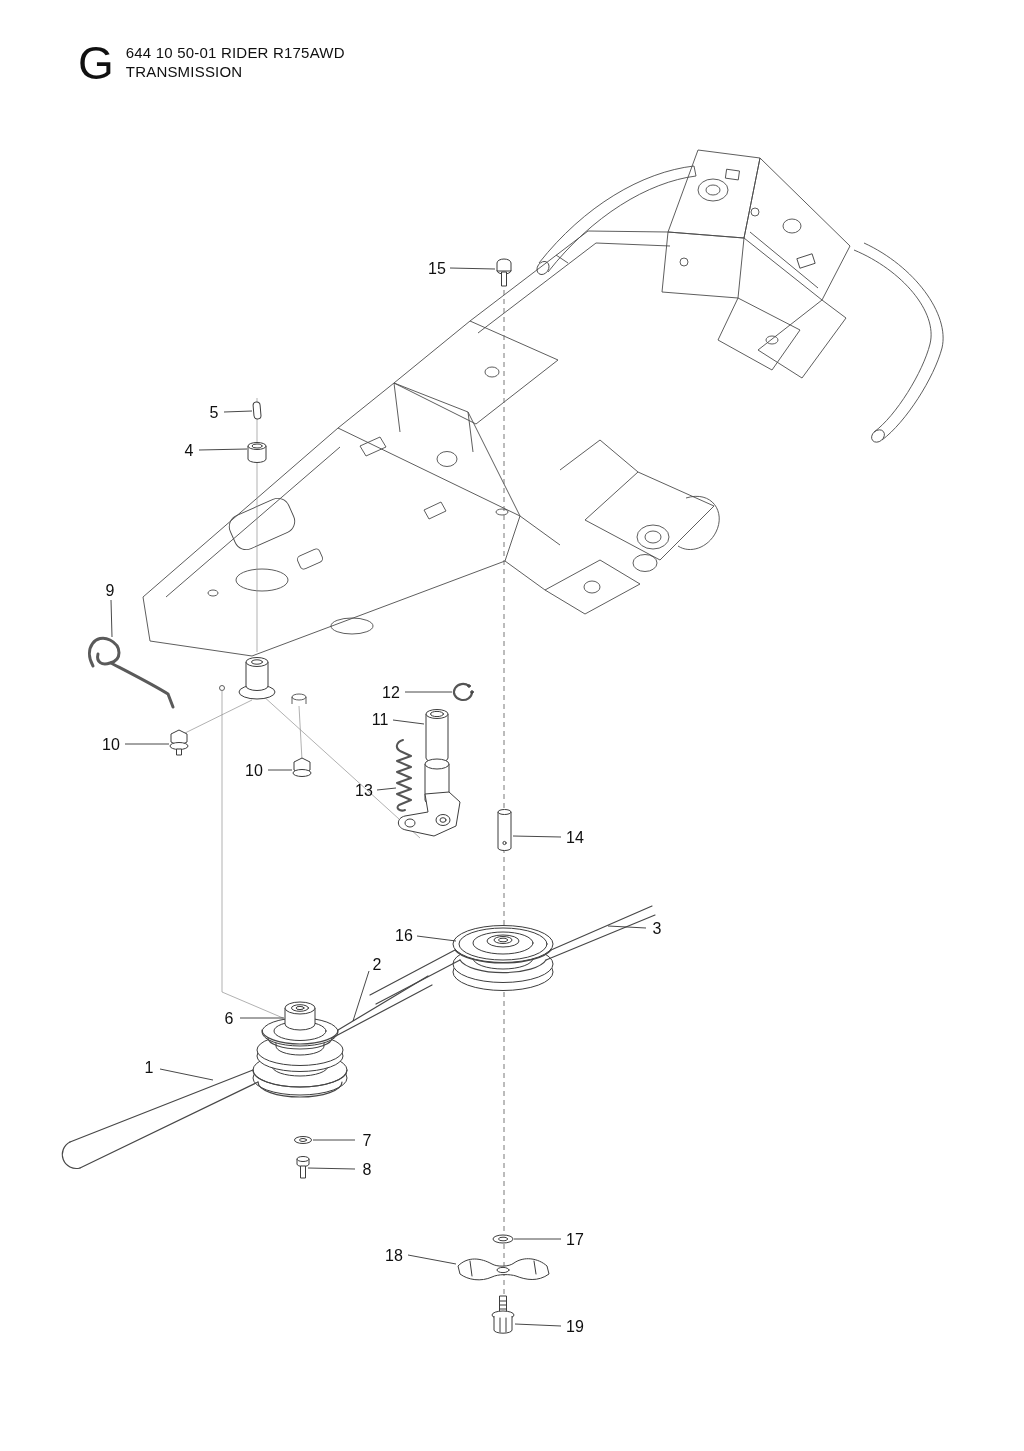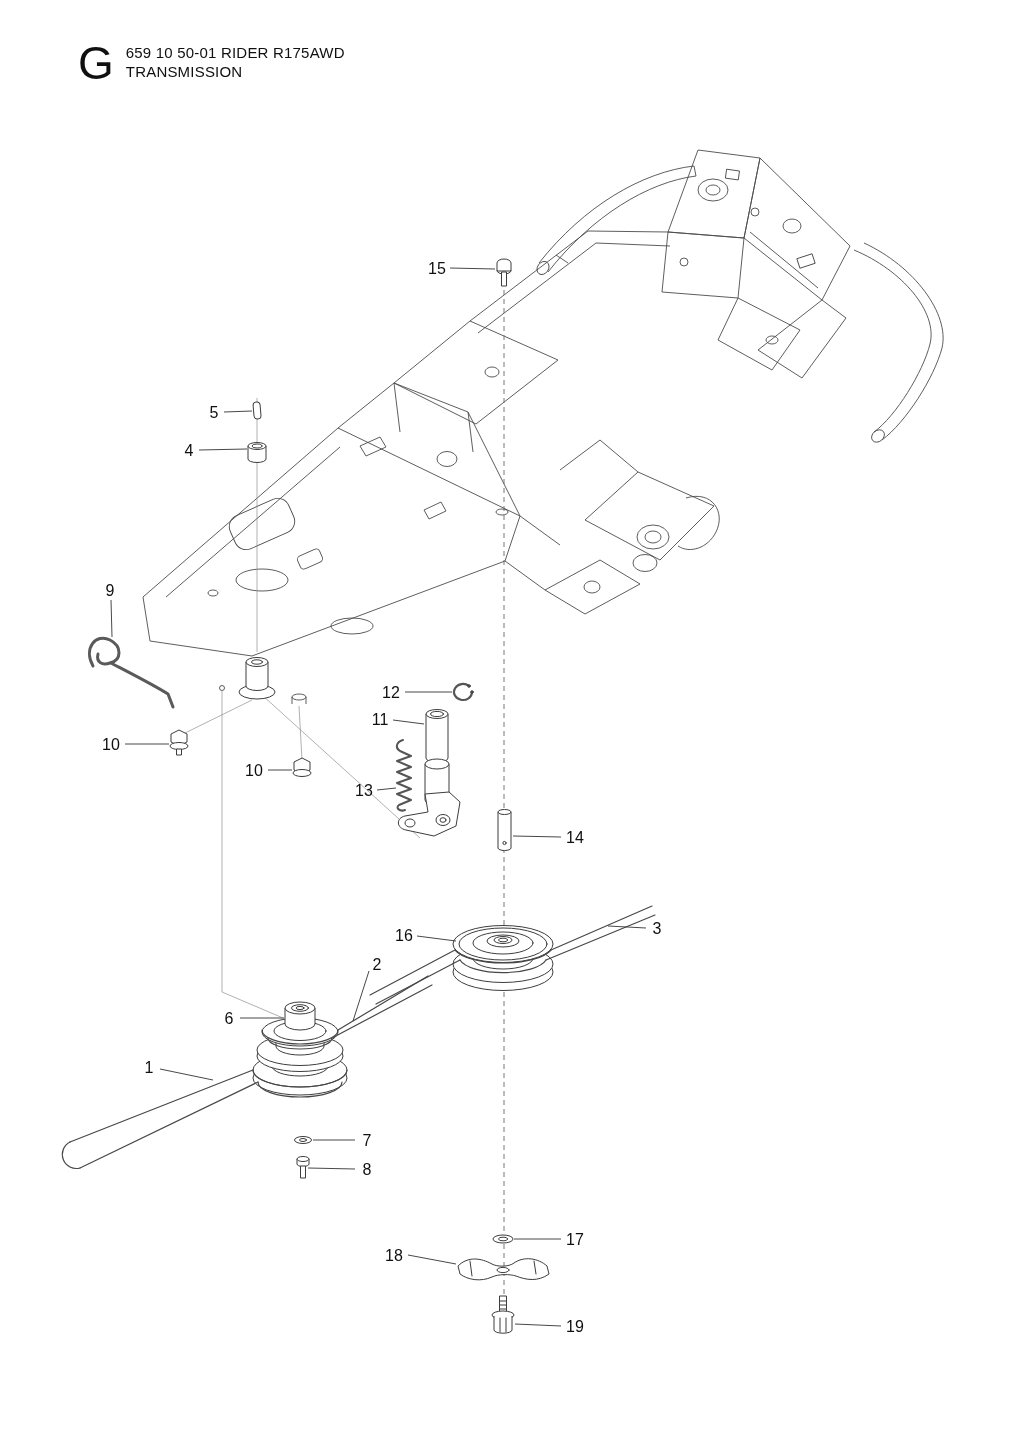--- a/index.html
+++ b/index.html
@@ -26,21 +26,21 @@
   .callout { font-family:"Liberation Sans", sans-serif; font-size:16px; fill:#101010; text-anchor:middle; }
 </style>
 </head>
 <body>
 
 <div class="stage">
 
   <div class="header">
     <div class="letter">G</div>
     <div class="titles">
-      <div>659 10 50-01 RIDER R175AWD</div>
+      <div>644 10 50-01 RIDER R175AWD</div>
       <div>TRANSMISSION</div>
     </div>
   </div>
 
   <svg class="diagram" viewBox="0 0 1024 1451">
 
     <g class="frame-g">
 
       <path d="M143,597 L338,428 L520,516 L505,561 L252,656 L150,641 Z"></path>
       <path d="M166,597 L340,447"></path>

